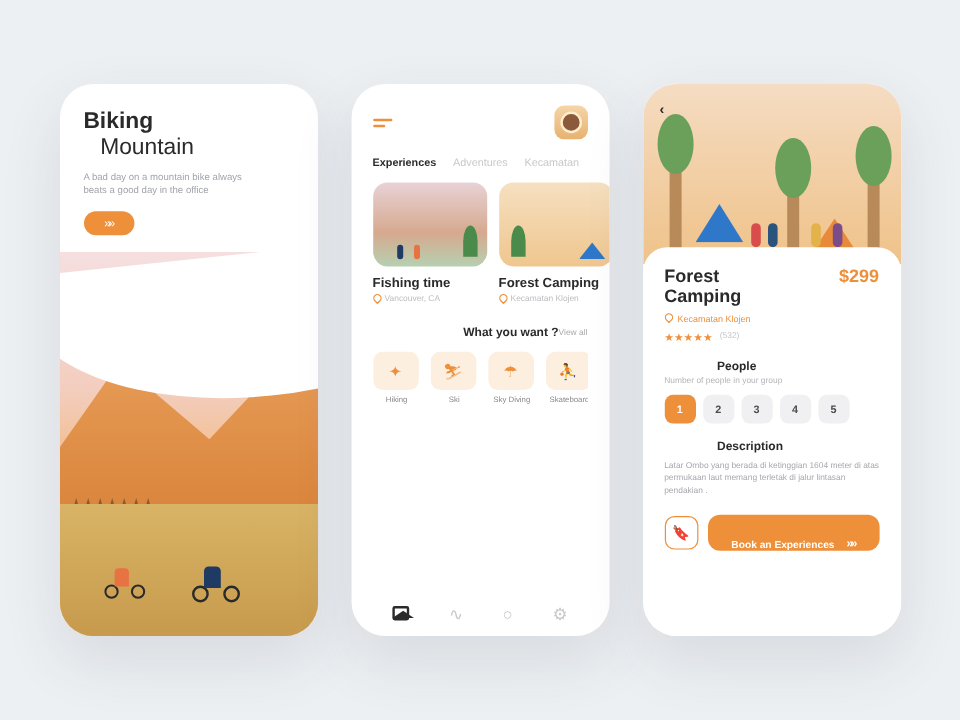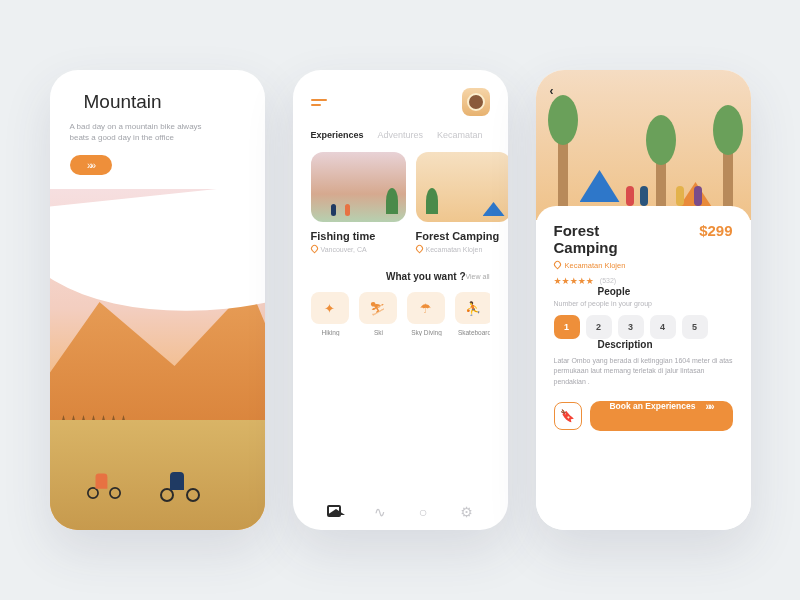--- a/index.html
+++ b/index.html
@@ -101,38 +101,39 @@
   .s3-hero .tent.or{right:38px;bottom:12px;background:#e98a3a;width:34px;height:26px;}
   .s3-hero .pp{position:absolute;bottom:14px;width:8px;height:20px;border-radius:4px;}
   .pp1{left:90px;background:#d94c4c;} .pp2{left:104px;background:#2a547c;} .pp3{left:140px;background:#e3b24b;} .pp4{left:158px;background:#7a4c8a;}
   .s3-sheet{ flex:1; background:#fff; border-radius:20px 20px 0 0; margin-top:-14px; padding:16px 18px; position:relative;}
   .s3-row{display:flex;justify-content:space-between;align-items:flex-start;}
   .s3-name{font-size:15px;font-weight:800;line-height:1.15;max-width:110px;}
   .s3-price{font-size:15px;font-weight:800;color:#ee8f3a;}
   .s3-loc{font-size:7.5px;color:#ee8f3a;display:flex;align-items:center;gap:4px;margin-top:4px;}
   .stars{margin-top:6px;display:flex;align-items:center;gap:2px;color:#ee8f3a;font-size:9px;}
   .stars .count{color:#c4c4c8;font-size:7px;margin-left:4px;}
-  .sec-h{font-size:10px;font-weight:800;margin-top:0;padding-left:44px;}
+  .sec-h{font-size:10px;font-weight:800;margin-top:14px;padding-left:44px;}
   .sec-sub{font-size:7px;color:#b5b5ba;margin-top:3px;}
   .people{display:flex;gap:6px;margin-top:8px;}
   .people .p{width:26px;height:24px;border-radius:7px;background:#f0f0f2;color:#4a4a4a;
     display:flex;align-items:center;justify-content:center;font-size:9px;font-weight:700;}
   .people .p.sel{background:#ee8f3a;color:#fff;}
   .desc{font-size:7px;color:#a8a8ae;line-height:1.5;margin-top:6px;}
   .s3-actions{display:flex;gap:8px;margin-top:14px;align-items:center;}
   .bm{width:28px;height:28px;border:1.5px solid #ee8f3a;border-radius:8px;display:flex;align-items:center;justify-content:center;color:#ee8f3a;font-size:12px;}
-  .book{flex:1;height:30px;background:#ee8f3a;color:#fff;border-radius:10px;display:flex;align-items:flex-start;justify-content:center;gap:10px;font-size:8.5px;font-weight:700;}
+  .book{flex:1;height:30px;background:#ee8f3a;color:#fff;border-radius:10px;display:flex;align-items:flex-end;justify-content:center;gap:10px;font-size:8.5px;font-weight:700;}
   .book .chev{letter-spacing:-2px;font-size:10px;}
 </style>
 </head>
 <body>
 
 <div class="phone">
   <div class="s1-top">
     <div class="s1-title">
+      <div>Biking</div>
       <div class="line2">Mountain</div>
     </div>
     <div class="s1-sub">A bad day on a mountain bike always beats a good day in the office</div>
     <div class="cta-pill">
       <span>»»</span>
     </div>
   </div>
   <div class="s1-illust">
     <div class="sky1"></div>
     <div class="mountain"></div>

